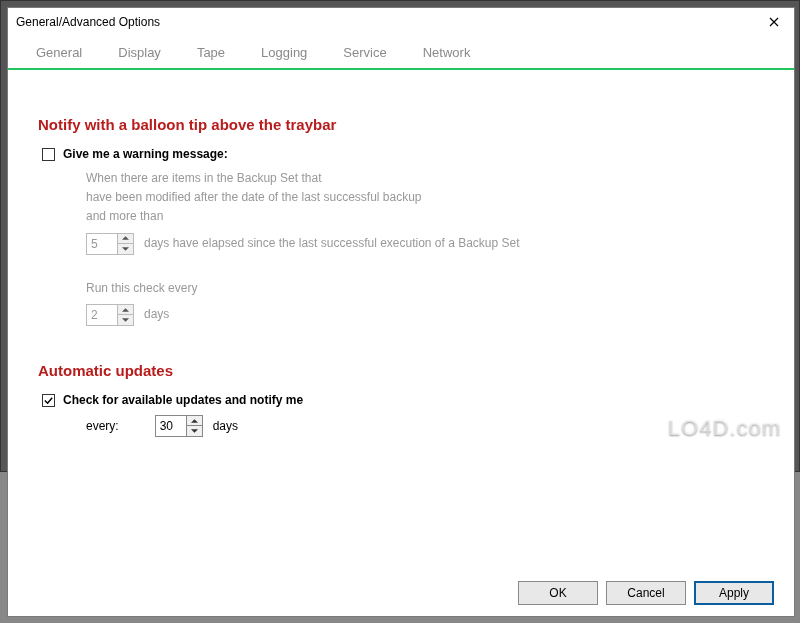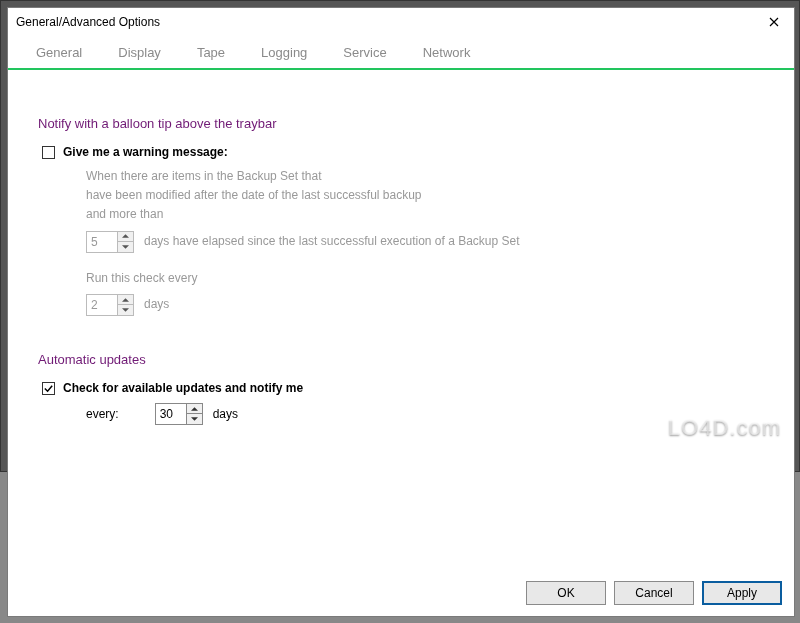--- a/index.html
+++ b/index.html
@@ -63,23 +63,23 @@
       background: #0071c5;
       color: #fff;
     }
     .content {
       flex: 1;
       padding: 46px 30px 10px 30px;
       color: #333;
       overflow: auto;
     }
     .section-title {
-      color: #701a75;
-      font-weight: 400;
-      font-size: 13px;
+      color: #b91c1c;
+      font-weight: 700;
+      font-size: 15px;
       margin-bottom: 14px;
     }
     .row {
       display: flex;
       align-items: flex-start;
       gap: 8px;
       margin-bottom: 8px;
     }
     .checkbox {
       width: 13px; height: 13px;
@@ -145,21 +145,21 @@
       gap: 10px;
       margin-top: 6px;
     }
     .section { margin-bottom: 36px; }
     .buttonbar {
       height: 46px;
       display: flex;
       align-items: center;
       justify-content: flex-end;
       gap: 8px;
-      padding: 0 12px;
+      padding: 0 20px;
       background: #fff;
     }
     .btn {
       min-width: 80px;
       height: 24px;
       border: 1px solid #8a8a8a;
       background: #e8e8e8;
       font-size: 12px;
       cursor: pointer;
       font-family: inherit;
@@ -236,21 +236,21 @@
                 <span class="arrow">
                     <svg viewBox="0 0 8 4">
                       <path d="M0 0 L4 4 L8 0 Z" fill="#555"></path>
                     </svg>
                   </span>
               </span>
             </span>
             <span>days have elapsed since the last successful execution of a Backup Set</span>
           </div>
 
-          <div style="margin-top:16px">Run this check every</div>
+          <div style="margin-top:24px">Run this check every</div>
 
           <div class="inline-row">
             <span class="spinner disabled">
               <input type="text" value="2" style="">
               <span class="arrows">
                 <span class="arrow">
                     <svg viewBox="0 0 8 4">
                       <path d="M0 4 L4 0 L8 4 Z" fill="#555"></path>
                     </svg>
                   </span>

